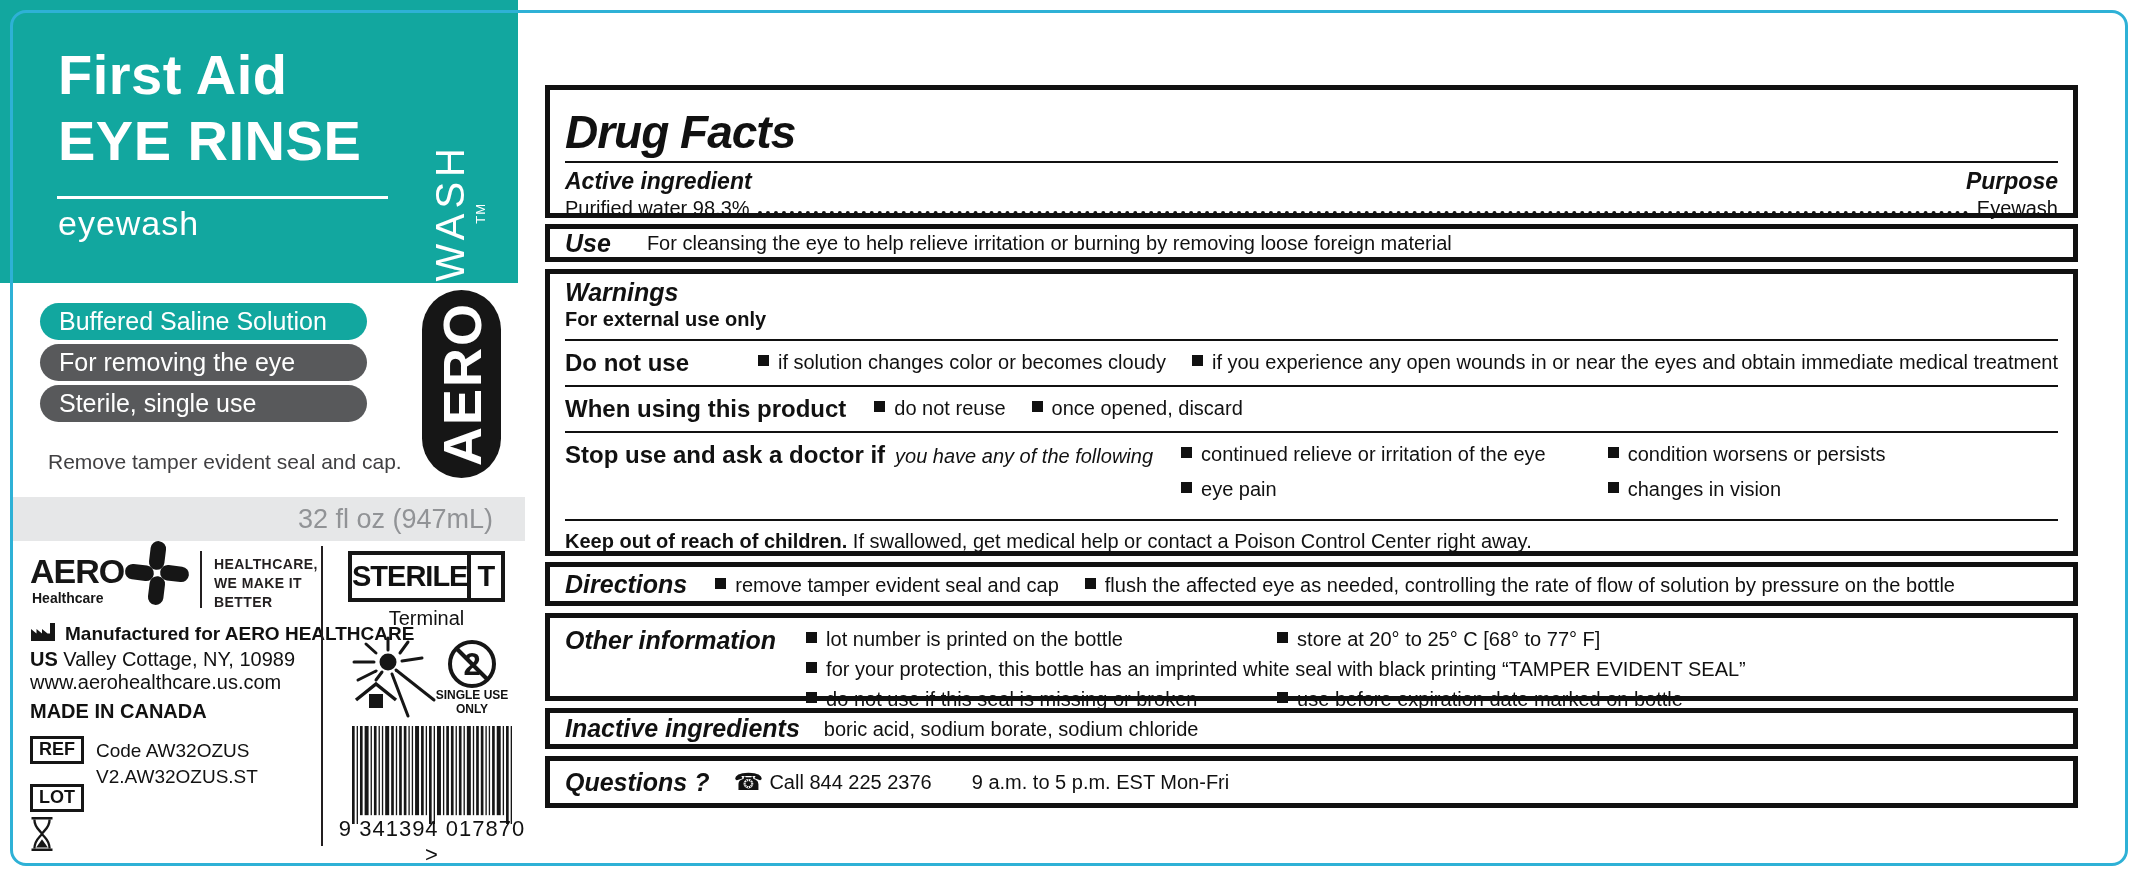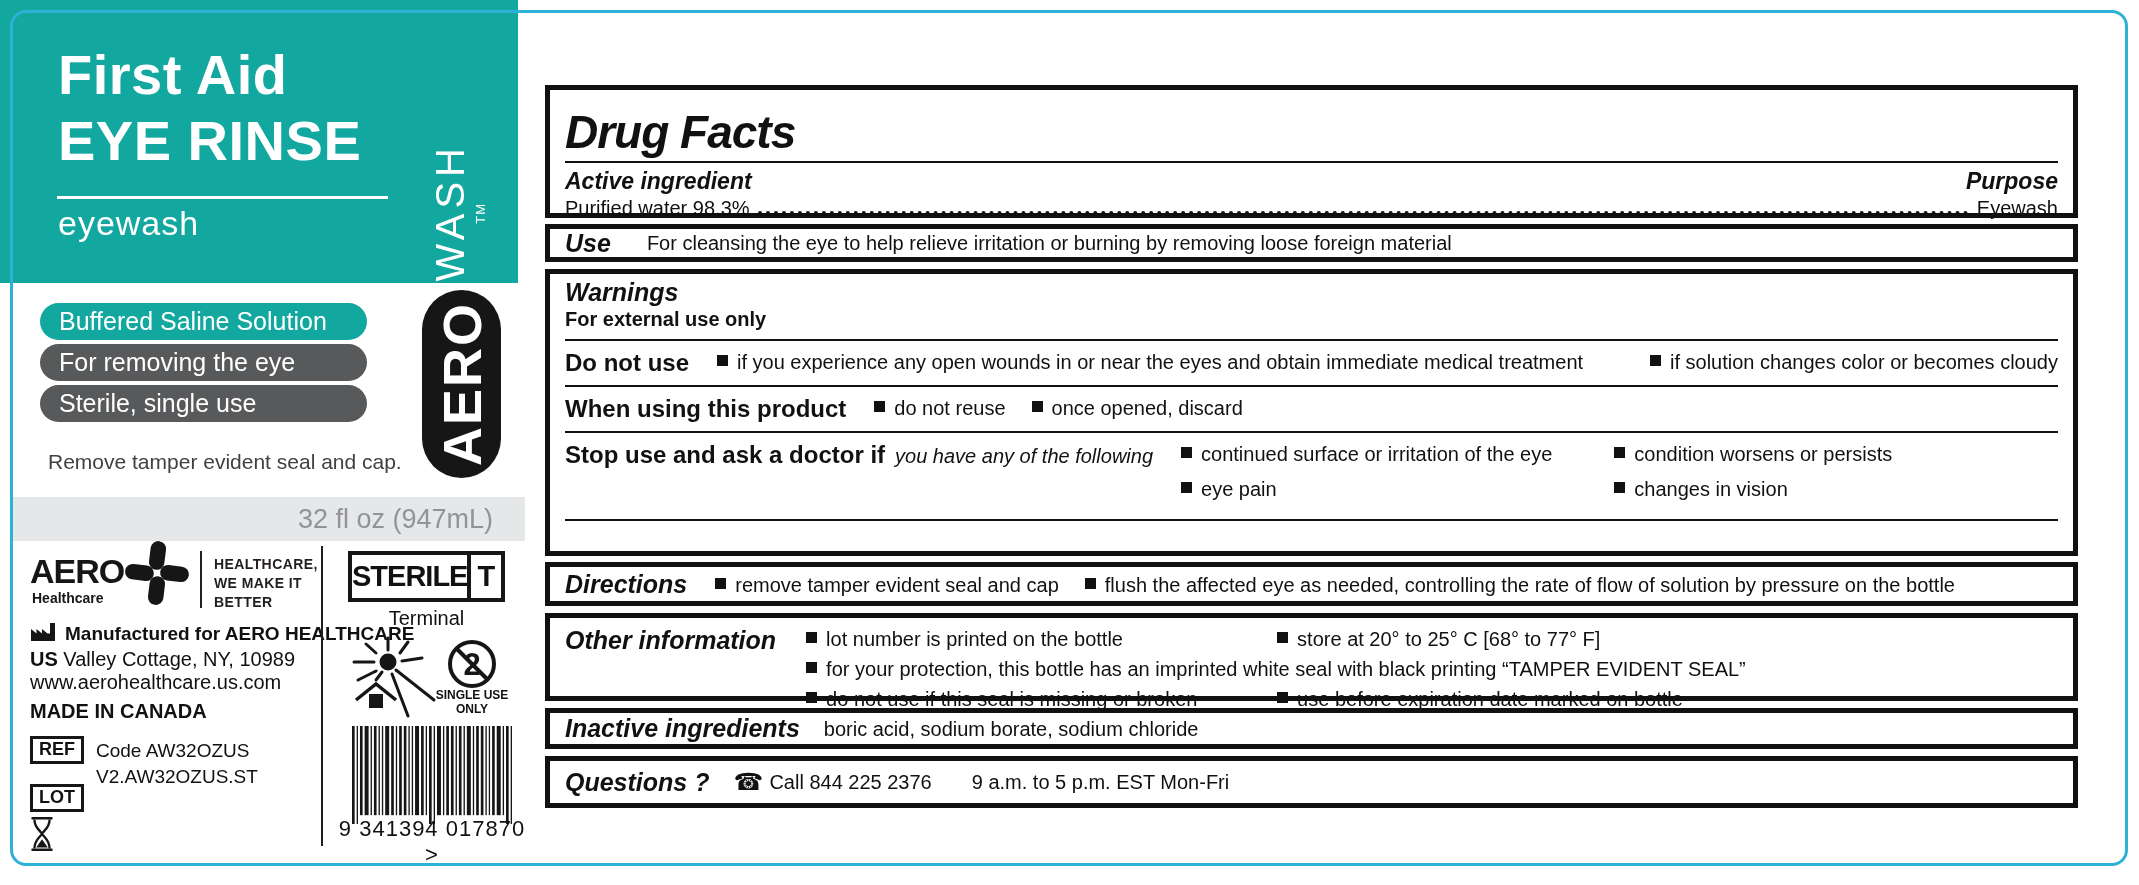--- a/index.html
+++ b/index.html
@@ -265,27 +265,27 @@
       <span class="bi25 hd" style="margin-right:36px;">Use</span>
       <span class="t20">For cleansing the eye to help relieve irritation or burning by removing loose foreign material</span>
     </div>
 
     <div class="dfs" style="top:184px;height:287px;">
       <div class="bi25">Warnings</div>
       <div class="t20" style="font-weight:700;">For external use only</div>
       <div class="hline in"></div>
       <div class="wrow">
         <span class="b24 hd">Do not use</span>
+        <span class="brow push">
+            <i class="sq"></i>
+            <span class="btxt">if solution changes color or becomes cloudy</span>
+          </span>
         <span class="brow">
             <i class="sq"></i>
             <span class="btxt">if you experience any open wounds in or near the eyes and obtain immediate medical treatment</span>
-          </span>
-        <span class="brow push">
-            <i class="sq"></i>
-            <span class="btxt">if solution changes color or becomes cloudy</span>
           </span>
       </div>
       <div class="hline in"></div>
       <div class="wrow">
         <span class="b24 hd">When using this product</span>
         <span class="brow">
             <i class="sq"></i>
             <span class="btxt">do not reuse</span>
           </span>
         <span class="brow">
@@ -293,39 +293,43 @@
             <span class="btxt">once opened, discard</span>
           </span>
       </div>
       <div class="hline in"></div>
       <div class="wrow">
         <span class="b24" style="margin-right:10px;">Stop use and ask a doctor if</span>
         <span class="it20" style="margin-right:28px;">you have any of the following</span>
         <span class="stack">
           <span class="brow">
               <i class="sq"></i>
-              <span class="btxt">continued surface or irritation of the eye</span>
+              <span class="btxt">continued relieve or irritation of the eye</span>
             </span>
           <span class="brow">
               <i class="sq"></i>
               <span class="btxt">eye pain</span>
             </span>
         </span>
         <span class="stack" style="margin-left:36px;">
           <span class="brow">
               <i class="sq"></i>
               <span class="btxt">condition worsens or persists</span>
             </span>
           <span class="brow">
               <i class="sq"></i>
               <span class="btxt">changes in vision</span>
             </span>
         </span>
       </div>
       <div class="hline in"></div>
+      <div class="t20">
+        <b>Keep out of reach of children.</b>
+        <span>If swallowed, get medical help or contact a Poison Control Center right away.</span>
+      </div>
     </div>
 
     <div class="dfs wrow" style="top:477px;height:44px;align-items:center;">
       <span class="bi25 hd">Directions</span>
       <span class="brow">
           <i class="sq"></i>
           <span class="btxt">remove tamper evident seal and cap</span>
         </span>
       <span class="brow">
           <i class="sq"></i>

